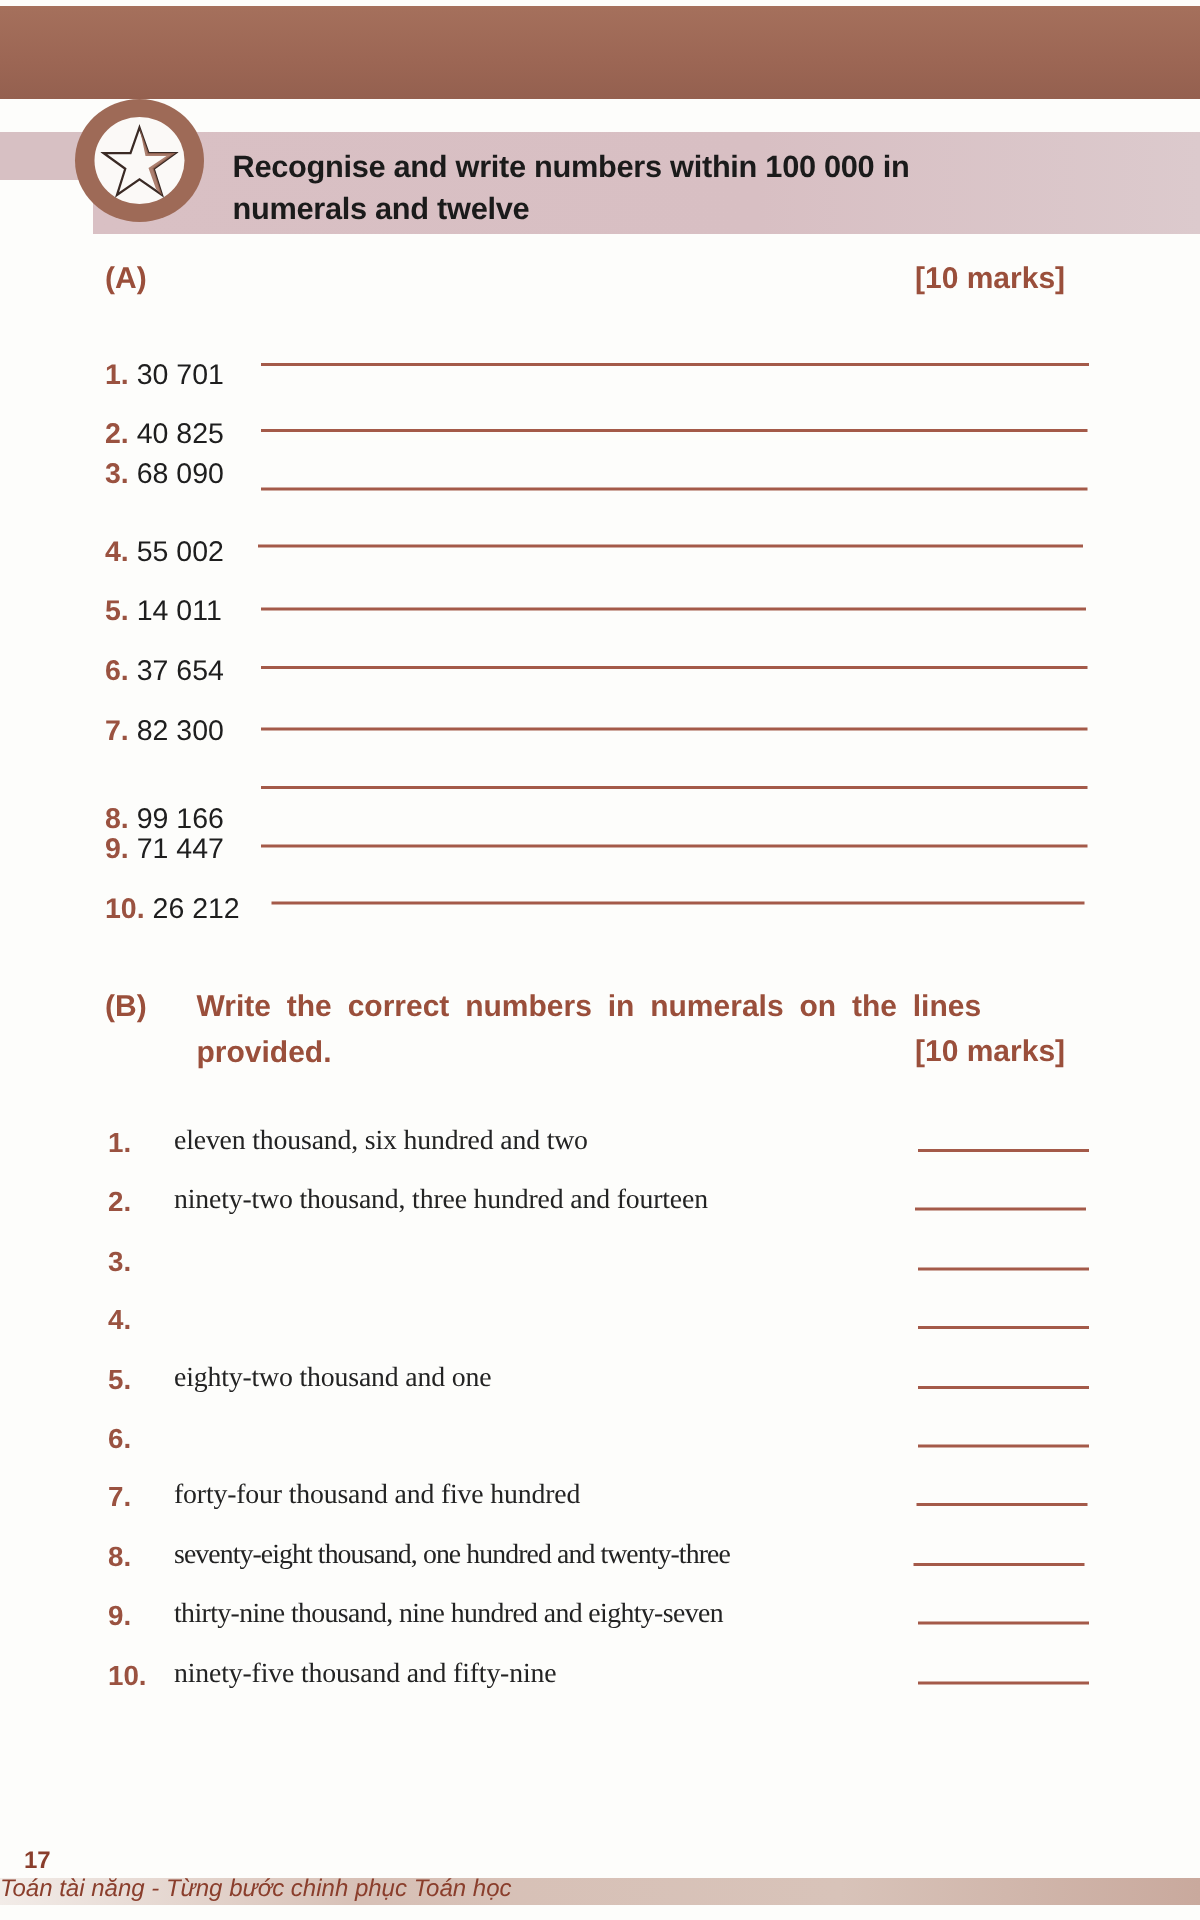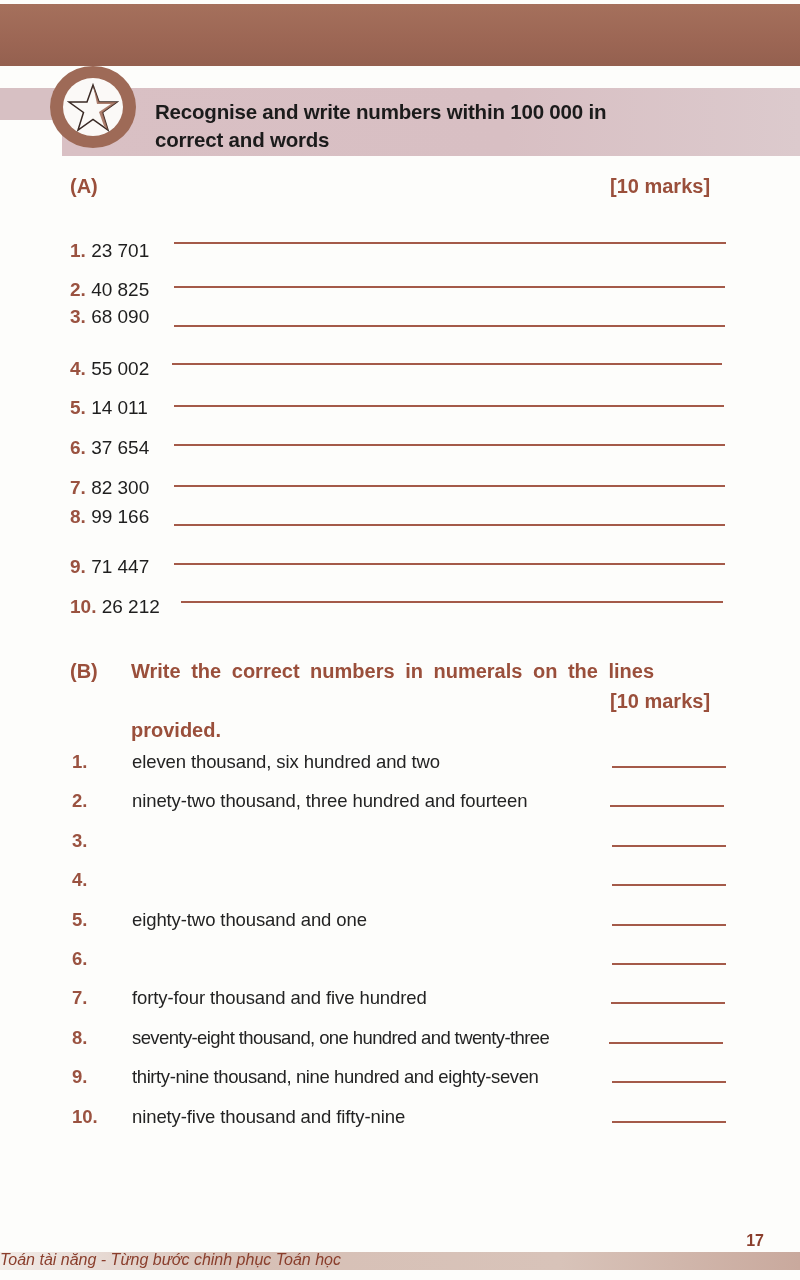--- a/index.html
+++ b/index.html
@@ -42,29 +42,29 @@
     .sec-head .text { position: absolute; left: 61px; top: 0; }
     .marks { position: absolute; color: #9a4f3b; font-weight: bold; font-size: 20px; }
 
     .a-row { position: absolute; left: 70px; height: 24px; font-size: 19px; }
     .a-row .num { color: #9a5240; font-weight: bold; }
     .a-row .val { color: #1e1e1e; }
     .a-line { position: absolute; height: 1.5px; background: #a45a49; }
 
     .b-row { position: absolute; left: 72px; font-size: 18.5px; color: #232323; height: 24px; width: 660px; }
     .b-row .num { position: absolute; left: 0; color: #9a5240; font-weight: bold; }
-    .b-row .txt { position: absolute; left: 60px; white-space: nowrap; letter-spacing: -0.1px; }
+    .b-row .txt { position: absolute; left: 44px; white-space: nowrap; letter-spacing: -0.1px; font-family: Liberation Serif, serif; }
     .b-line { position: absolute; height: 1.5px; background: #a45a49; width: 114px; }
 
     .footer-band {
       position: absolute; left: 0; top: 1252px; width: 800px; height: 18px;
       background: linear-gradient(90deg, #f2ece8 0%, #d7c0b6 30%, #d8c3b9 70%, #c9a99d 100%);
     }
     .page-num {
-      position: absolute; left: 4px; width: 760px; top: 1232px; text-align: right;
+      position: absolute; left: 16px; width: 760px; top: 1232px; text-align: left;
       font-size: 16px; font-weight: bold; color: #8a3e2c;
     }
     .footer-text {
       position: absolute; left: 0; width: 800px; top: 1251px; text-align: left;
       font-size: 16px; font-style: italic; color: #8a3e2c;
     }
   </style>
 </head>
 <body>
 
@@ -74,30 +74,30 @@
 <div class="badge">
   <div class="badge-inner">
     <svg width="52" height="50" viewBox="0 0 52 50">
       <polygon points="26,3 32,20 50,20 35.5,30.5 41,48 26,37.5 11,48 16.5,30.5 2,20 20,20" fill="#fbf9f7" stroke="#3a2a25" stroke-width="1.5"></polygon>
       <polygon points="26,3 32,20 50,20 35.5,30.5 41,48 37,44 32,30 44,22 30,22" fill="#9e6a57" opacity="0.85"></polygon>
     </svg>
   </div>
 </div>
 <div class="title-text">
   <div>Recognise and write numbers within 100 000 in</div>
-  <div>correct and words</div>
+  <div>numerals and twelve</div>
 </div>
 
 <div class="sec-head" style="top:175px; width:600px; height:26px;">
   <span class="letter">(A)</span>
 </div>
 <div class="marks" style="top:175px; left:610px;">[10 marks]</div>
 
 <div class="a-row" style="top:240px;">
-  <span class="num">1.</span> <span class="val">23 701</span>
+  <span class="num">1.</span> <span class="val">30 701</span>
 </div>
 <div class="a-line" style="top:242px; left:174px; width:552px;"></div>
 
 <div class="a-row" style="top:279px;">
   <span class="num">2.</span> <span class="val">40 825</span>
 </div>
 <div class="a-line" style="top:286px; left:174px; width:551px;"></div>
 
 <div class="a-row" style="top:306px;">
   <span class="num">3.</span> <span class="val">68 090</span>
@@ -117,39 +117,39 @@
 <div class="a-row" style="top:437px;">
   <span class="num">6.</span> <span class="val">37 654</span>
 </div>
 <div class="a-line" style="top:444px; left:174px; width:551px;"></div>
 
 <div class="a-row" style="top:477px;">
   <span class="num">7.</span> <span class="val">82 300</span>
 </div>
 <div class="a-line" style="top:485px; left:174px; width:551px;"></div>
 
-<div class="a-row" style="top:506px;">
+<div class="a-row" style="top:536px;">
   <span class="num">8.</span> <span class="val">99 166</span>
 </div>
 <div class="a-line" style="top:524px; left:174px; width:551px;"></div>
 
 <div class="a-row" style="top:556px;">
   <span class="num">9.</span> <span class="val">71 447</span>
 </div>
 <div class="a-line" style="top:563px; left:174px; width:551px;"></div>
 
 <div class="a-row" style="top:596px;">
   <span class="num">10.</span> <span class="val">26 212</span>
 </div>
 <div class="a-line" style="top:601px; left:181px; width:542px;"></div>
 
 <div class="sec-head" style="top:660px; width:660px; height:60px;">
   <span class="letter">(B)</span>
   <span class="text" style="word-spacing:5px;">Write the correct numbers in numerals on the lines</span>
-  <span class="text" style="top:31px;margin-top:28px;">provided.</span>
+  <span class="text" style="top:31px;">provided.</span>
 </div>
 <div class="marks" style="top:690px; left:610px;">[10 marks]</div>
 
 <div class="b-row" style="top:751px;">
   <span class="num">1.</span>
   <span class="txt">eleven thousand, six hundred and two</span>
 </div>
 <div class="b-line" style="top:766px; left:612px;"></div>
 
 <div class="b-row" style="top:790px;">

